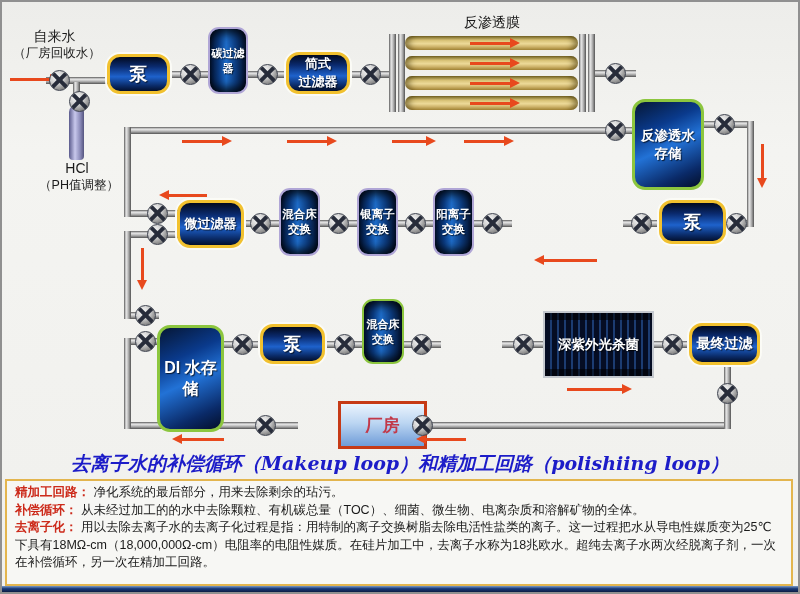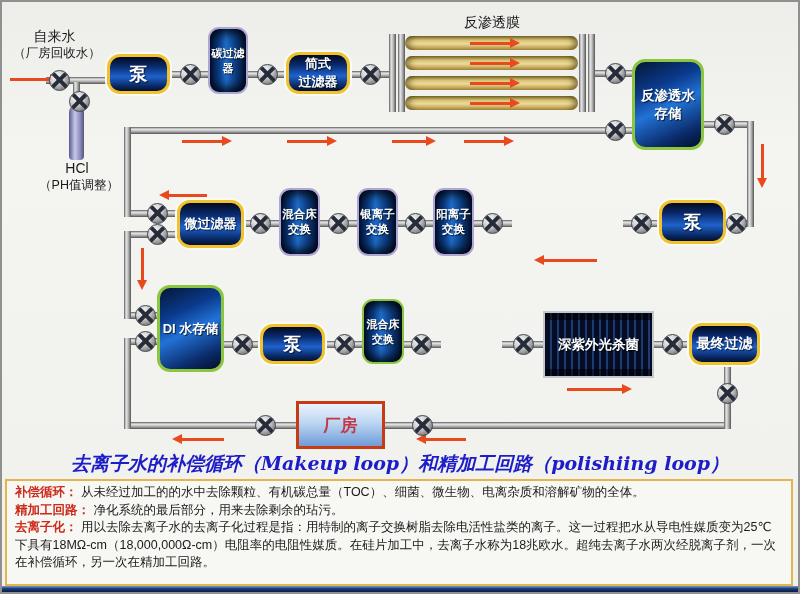--- a/index.html
+++ b/index.html
@@ -23,29 +23,29 @@
       font-weight:bold;box-shadow:0 0 0 2px #fbfbf6;text-shadow:1px 1px 1px rgba(0,0,0,.7);box-sizing:border-box;}
   .cyl{position:absolute;border:2px solid #b0a6d6;border-radius:11px;z-index:2;color:#fff;
       background:linear-gradient(90deg,#03102a 0%,#0a3a80 25%,#1e6cc8 45%,#0c3a7c 72%,#030e26 100%);
       display:flex;flex-direction:column;align-items:center;justify-content:center;text-align:center;
       font-weight:bold;text-shadow:1px 1px 1px rgba(0,0,0,.7);box-sizing:border-box;
       box-shadow:inset 0 11px 9px -6px rgba(0,0,0,.8),inset 0 -11px 9px -6px rgba(0,0,0,.8);}
   .cyl.green{border-color:#8cc63e;}
   .tank{position:absolute;border:3px solid #8cc63e;border-radius:13px;z-index:2;color:#fff;
       background:linear-gradient(155deg,#061736 0%,#0a3a8c 30%,#2272d6 52%,#0a2a68 82%,#040f2a 100%);
       display:flex;flex-direction:column;align-items:center;justify-content:center;text-align:center;
-      font-weight:bold;text-shadow:1px 1px 1px rgba(0,0,0,.7);box-sizing:border-box;}
+      font-weight:bold;text-shadow:1px 1px 1px rgba(0,0,0,.7);box-sizing:border-box;margin-top:40px;}
   .uvbox{position:absolute;border:2px solid #c4c8ce;z-index:2;color:#fff;font-weight:bold;
       background:repeating-linear-gradient(90deg,#050d24 0px,#050d24 5px,#1c3c72 5px,#1c3c72 7px);
       display:flex;align-items:center;justify-content:center;text-align:center;
       text-shadow:1px 1px 1px rgba(0,0,0,.8);box-sizing:border-box;
       box-shadow:inset 0 7px 0 rgba(0,0,0,.55),inset 0 -7px 0 rgba(0,0,0,.55);}
   .factory{position:absolute;border:3px solid #c63a16;z-index:2;color:#c23848;font-weight:bold;
       background:linear-gradient(180deg,#eaf3fd 0%,#bcd6f2 45%,#6f9cd8 100%);
-      display:flex;align-items:center;justify-content:center;box-sizing:border-box;}
+      display:flex;align-items:center;justify-content:center;box-sizing:border-box;margin-left:42px;}
   .hcl{position:absolute;width:15px;border-radius:7px 7px 4px 4px;z-index:2;
       background:linear-gradient(90deg,#5a5a8c 0%,#c8c8ec 40%,#8a8ab8 75%,#55557f 100%);}
   .membrane{position:absolute;height:14px;border-radius:7px;z-index:2;
       background:linear-gradient(180deg,#7c6a28 0%,#d8c276 30%,#ecd998 55%,#b69440 100%);
       box-shadow:inset 7px 0 6px -3px rgba(60,45,0,.55),inset -7px 0 6px -3px rgba(60,45,0,.55);}
   .arr-r{position:absolute;height:3px;background:#e8491d;z-index:3;}
   .arr-r::after{content:"";position:absolute;right:-10px;top:-4px;width:0;height:0;
       border-top:5px solid transparent;border-bottom:5px solid transparent;border-left:10px solid #e8491d;}
   .arr-l{position:absolute;height:3px;background:#e8491d;z-index:3;}
   .arr-l::after{content:"";position:absolute;left:-10px;top:-4px;width:0;height:0;
@@ -116,21 +116,21 @@
     <div class="cyl" style="left:431px;top:186px;width:41px;height:68px;font-size:11.5px;">
       <span>阳离子</span>
       <span>交换</span>
       </div>
 
 
     <div class="box-y" style="left:657px;top:198px;width:67px;height:44px;font-size:18px;">
       <span>泵</span>
       </div>
 
-    <div class="tank" style="left:155px;top:283px;width:67px;height:87px;font-size:13px;">
+    <div class="tank" style="left:155px;top:283px;width:67px;height:107px;font-size:16px;">
       <span>DI 水存储</span>
       </div>
 
     <div class="box-y" style="left:258px;top:322px;width:65px;height:40px;font-size:18px;">
       <span>泵</span>
       </div>
 
     <div class="cyl green" style="left:360px;top:297px;width:42px;height:65px;font-size:11px;">
       <span>混合床</span>
       <span>交换</span>
@@ -145,26 +145,26 @@
       <span>最终过滤</span>
       </div>
 
     <div class="factory" style="left:294px;top:399px;width:89px;height:48px;font-size:17px;">
       <span>厂房</span>
       </div>
 
     <div id="title">去离子水的补偿循环（Makeup loop）和精加工回路（polishiing loop）</div>
 
     <div id="notes">
+      <div>
+        <span class="term-red">精加工回路：</span>
+        <span>净化系统的最后部分，用来去除剩余的玷污。</span></div>
       <div>
         <span class="term-red">补偿循环：</span>
         <span>从未经过加工的的水中去除颗粒、有机碳总量（TOC）、细菌、微生物、电离杂质和溶解矿物的全体。</span></div>
-      <div>
-        <span class="term-red">精加工回路：</span>
-        <span>净化系统的最后部分，用来去除剩余的玷污。</span></div>
       <div>
         <span class="term-red">去离子化：</span>
         <span>用以去除去离子水的去离子化过程是指：用特制的离子交换树脂去除电活性盐类的离子。这一过程把水从导电性媒质变为25℃下具有18MΩ-cm（18,000,000Ω-cm）电阻率的电阻性媒质。在硅片加工中，去离子水称为18兆欧水。超纯去离子水两次经脱离子剂，一次在补偿循环，另一次在精加工回路。</span></div>
     </div>
 
     <div id="bottombar"></div>
   <div class="pipe-h" style="left: 44px; top: 74.5px; width: 62px;"></div>
       <div class="pipe-h" style="left: 168px; top: 68.5px; width: 40px;"></div>
       <div class="pipe-h" style="left: 246px; top: 68.5px; width: 40px;"></div>
       <div class="pipe-h" style="left: 348px; top: 68.5px; width: 44px;"></div>

